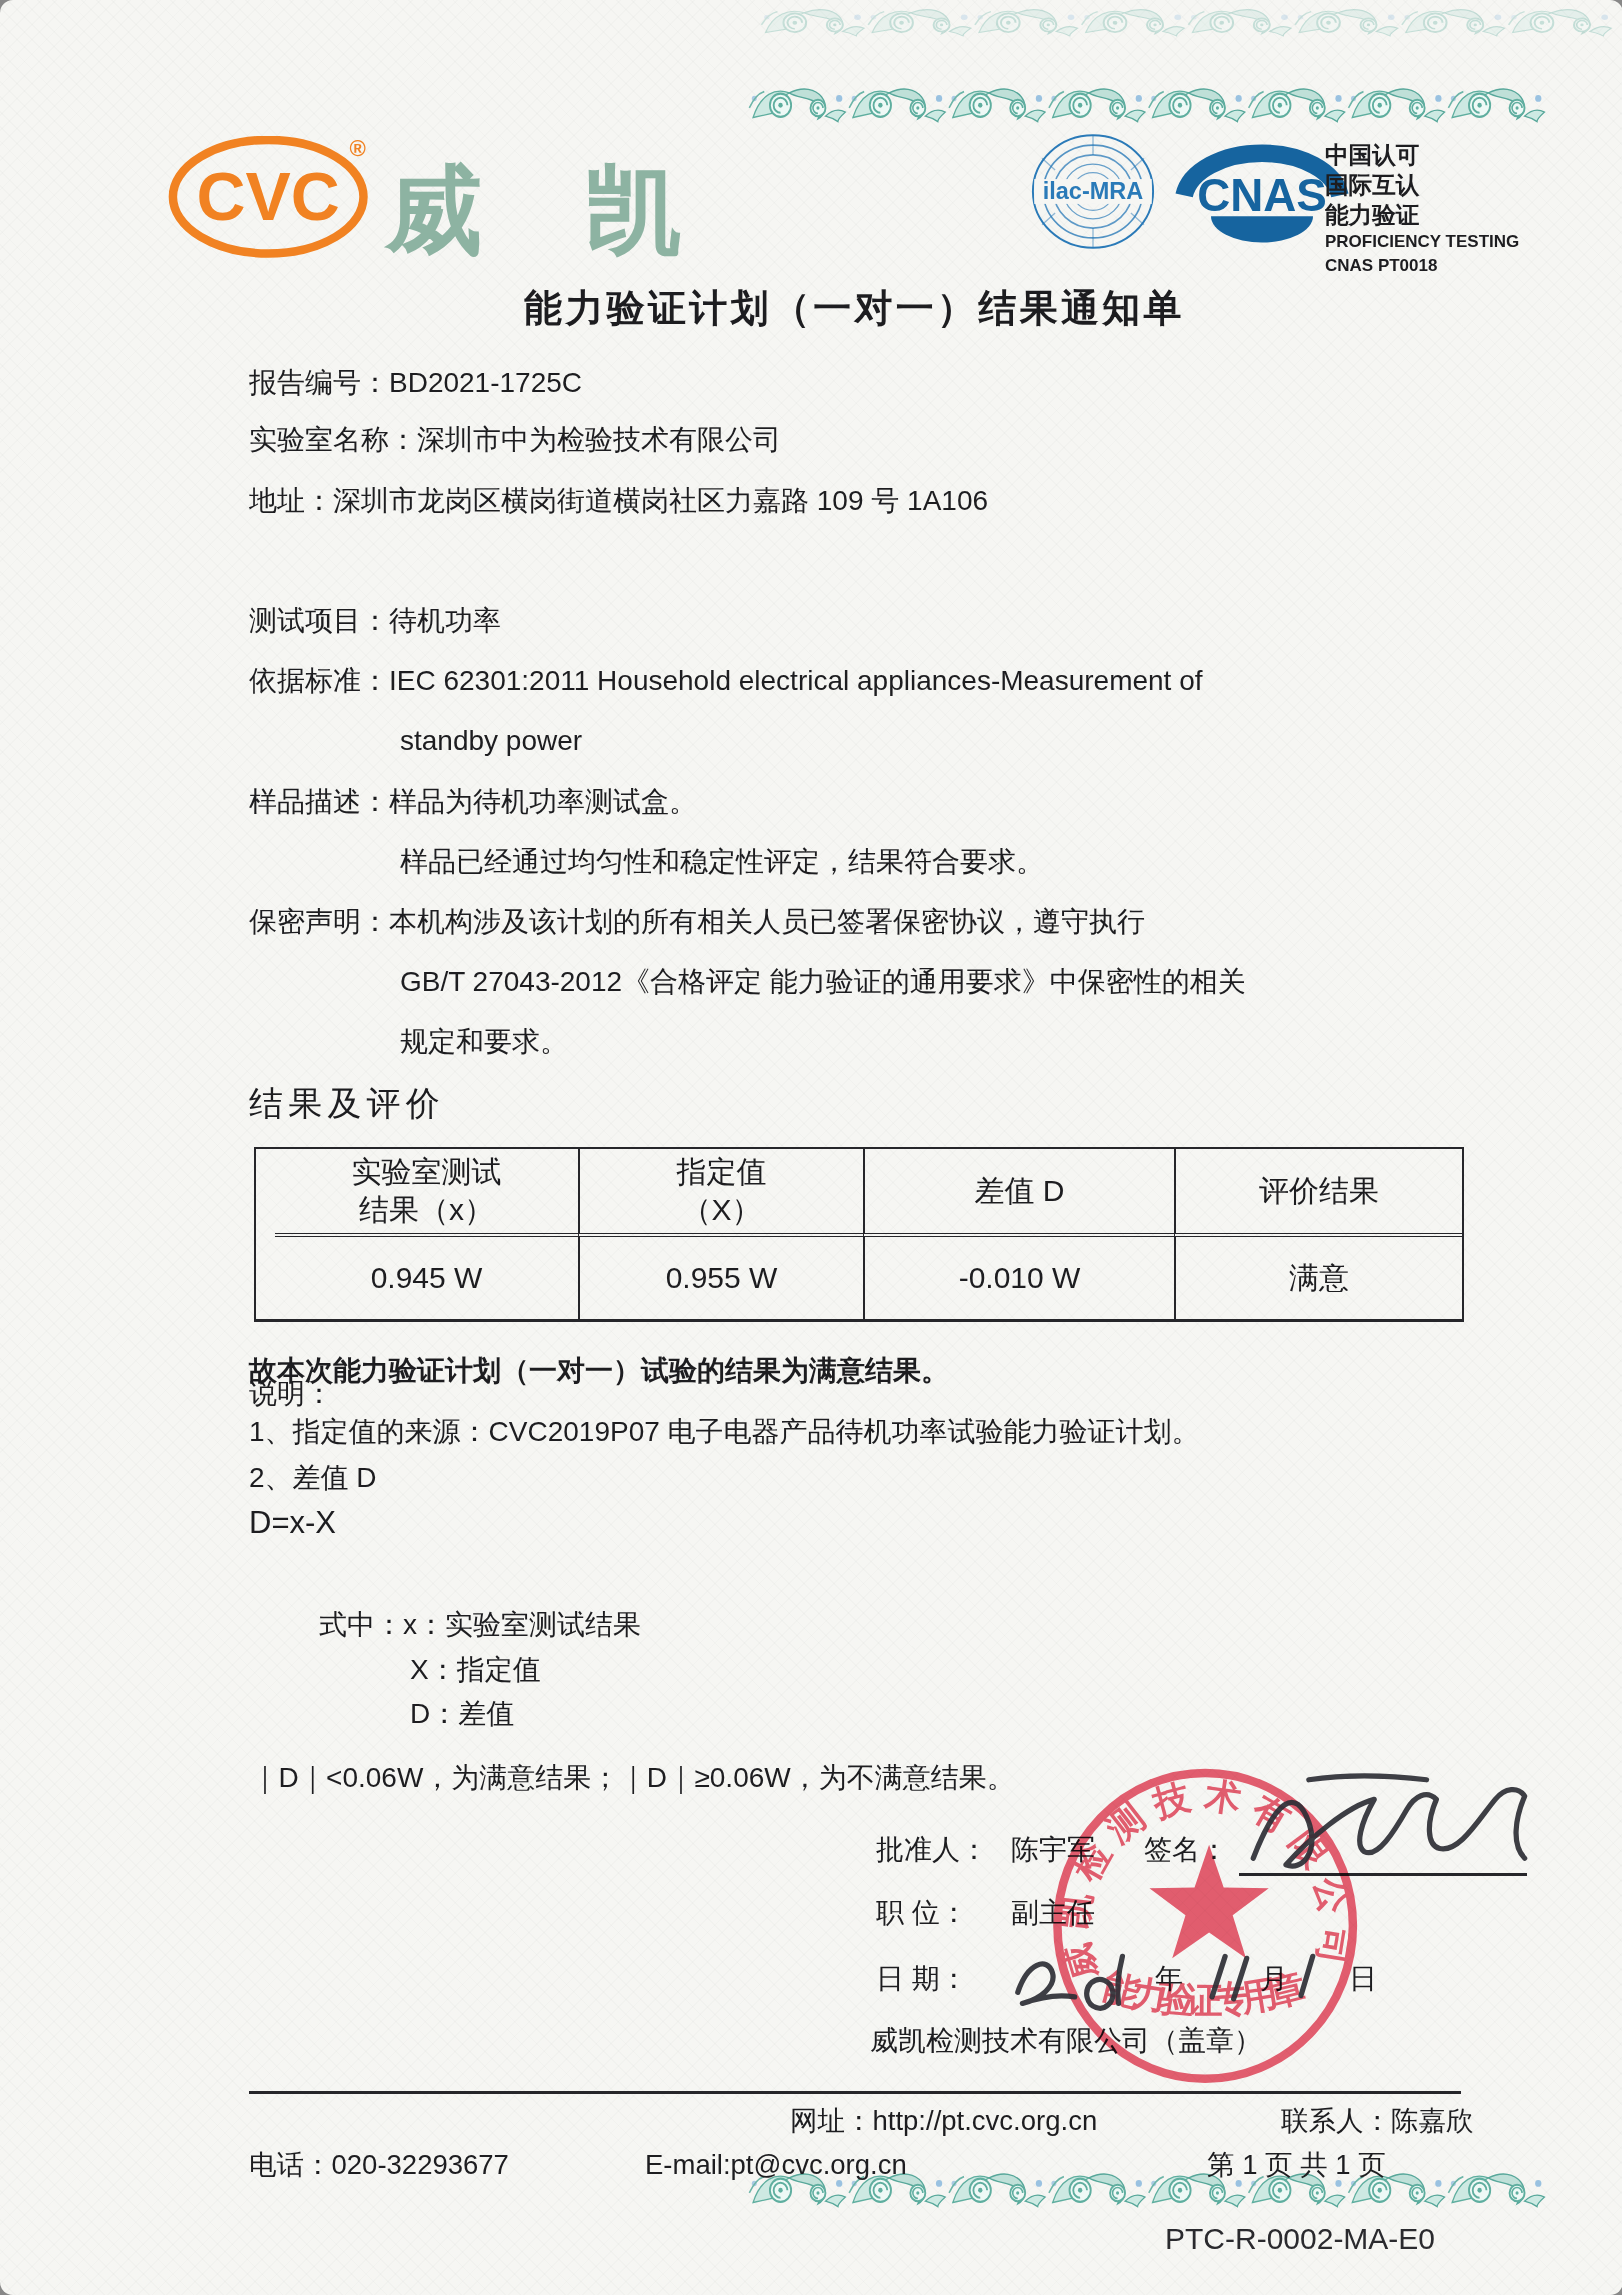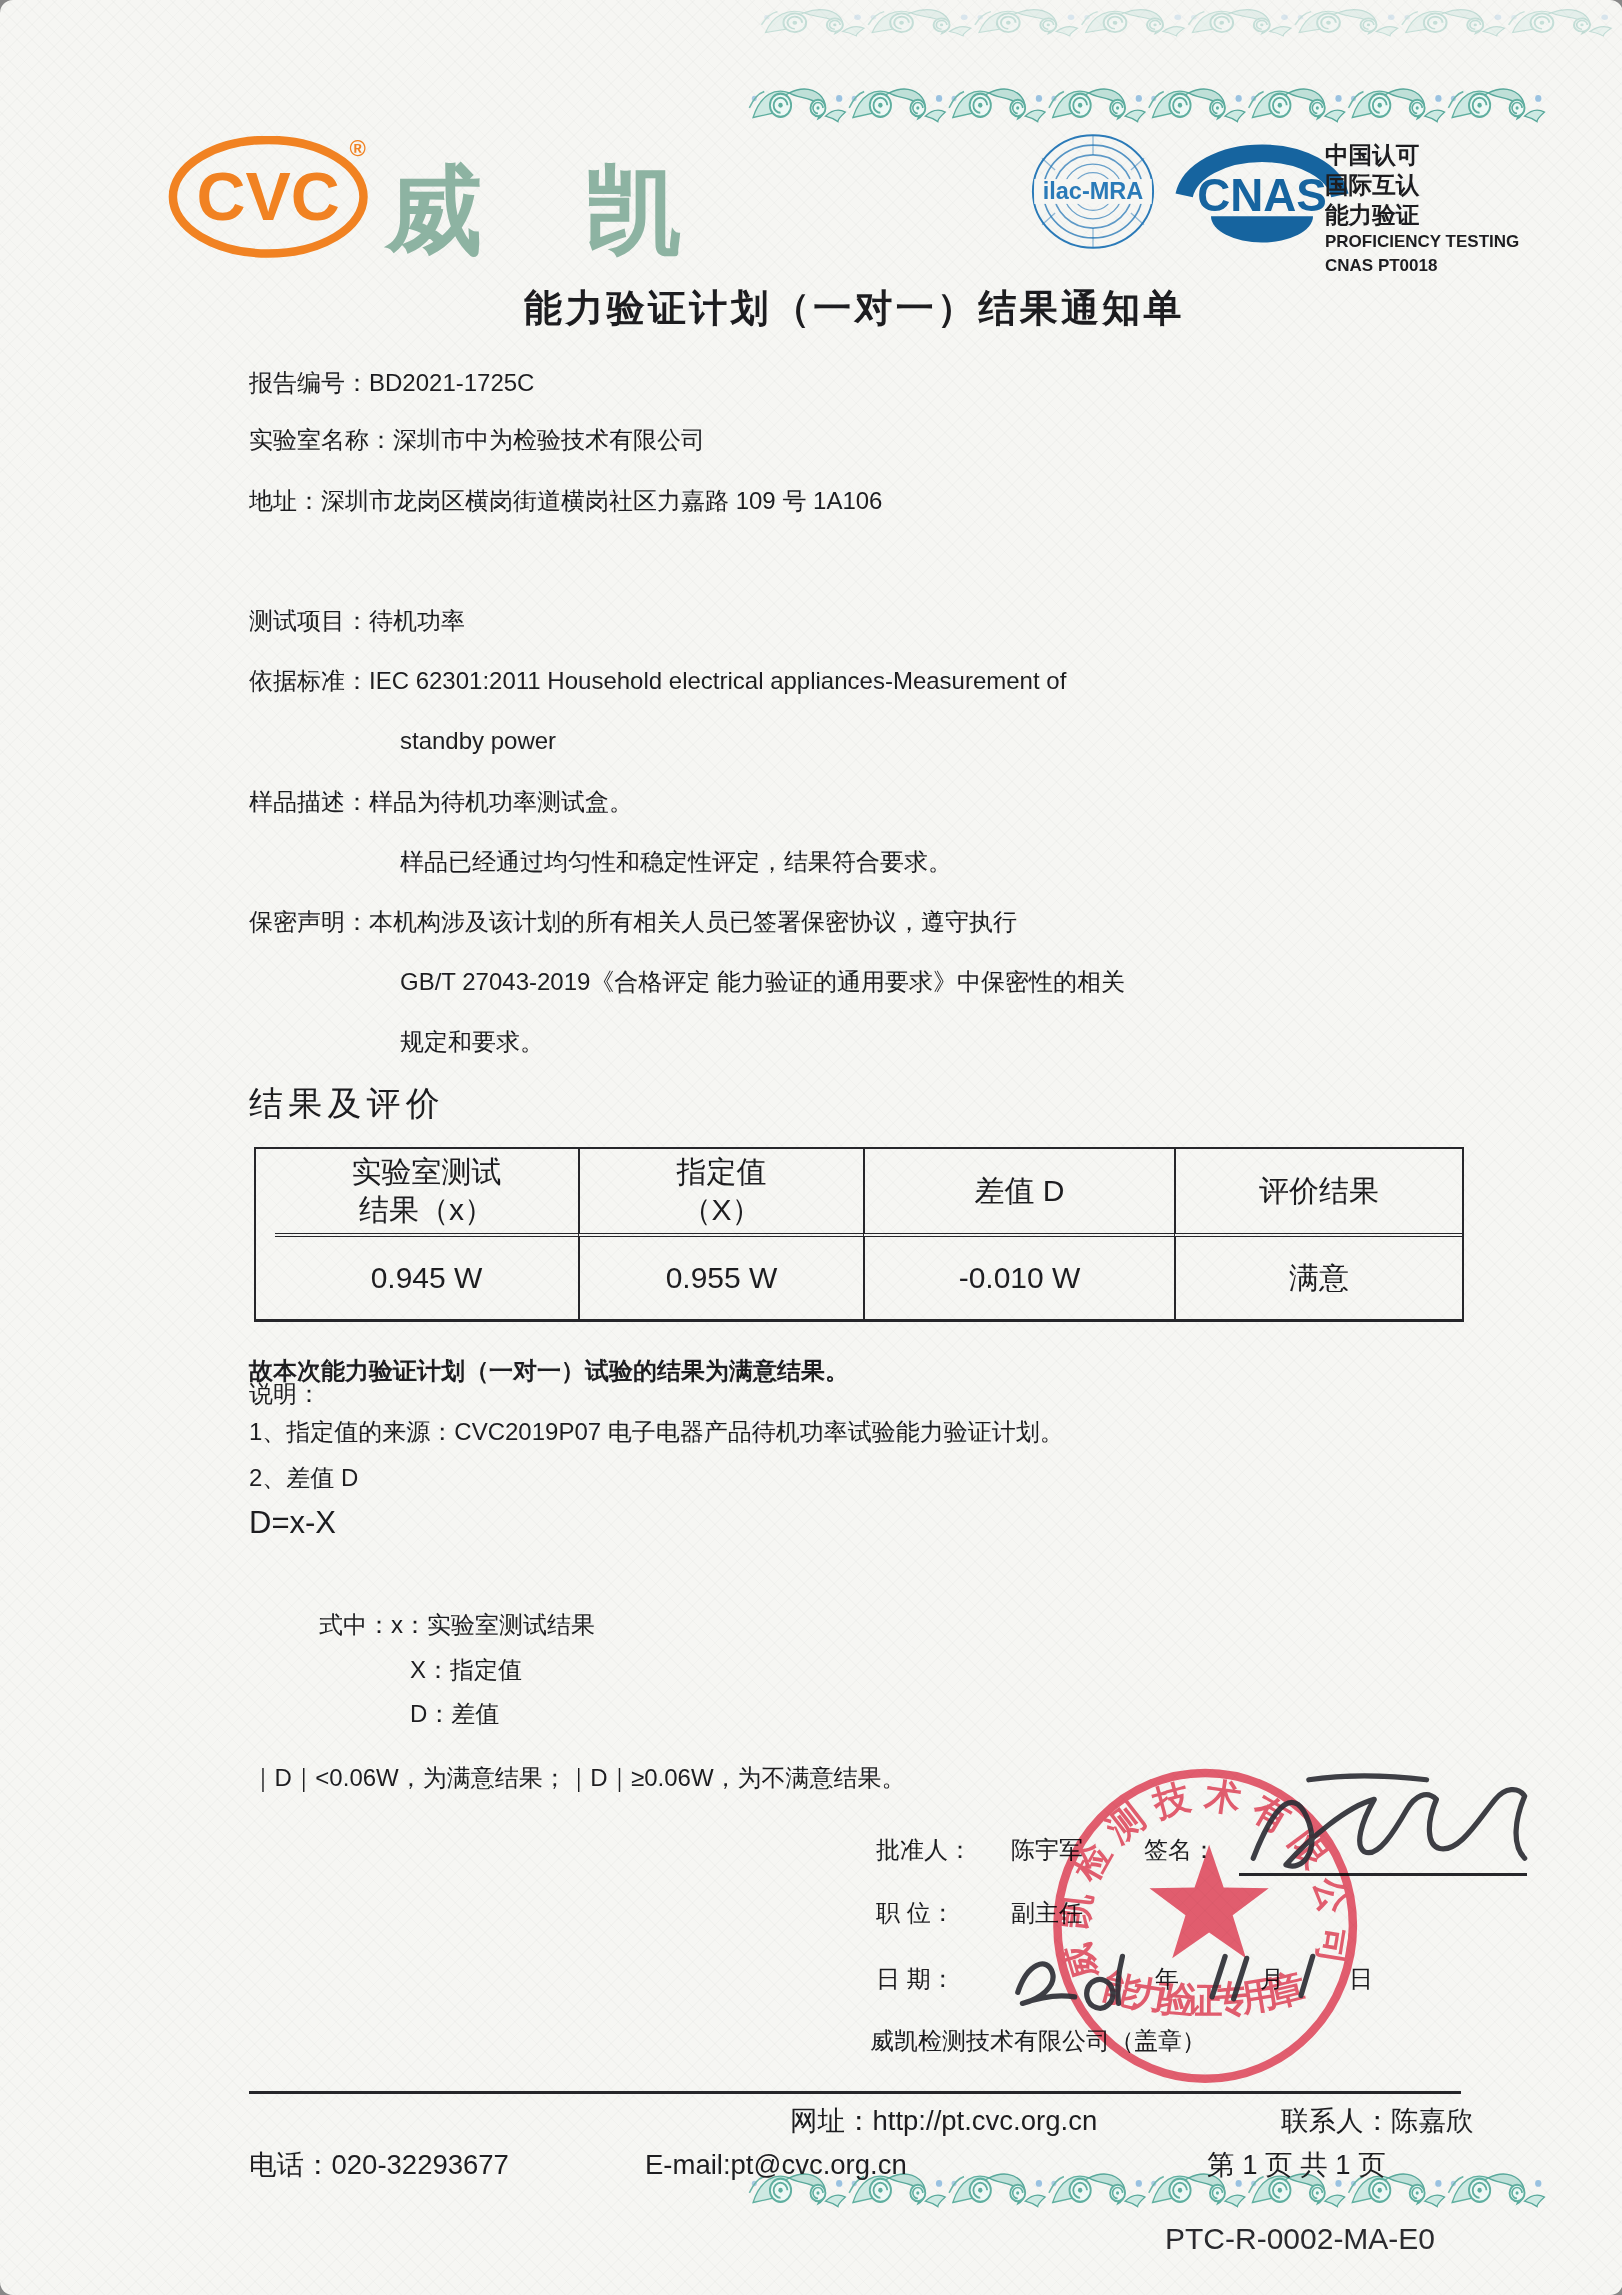--- a/index.html
+++ b/index.html
@@ -7,21 +7,21 @@
     position:relative;width:1623px;height:2295px;overflow:hidden;
     background:
       repeating-linear-gradient(45deg, rgba(120,130,125,.035) 0 1.3px, transparent 1.3px 10.5px),
       repeating-linear-gradient(-45deg, rgba(120,130,125,.03) 0 1.3px, transparent 1.3px 10.5px),
       #f6f6f3;
     font-family:"Liberation Sans","DejaVu Sans",sans-serif;
     color:#1d1d20;
     border-radius:13px;
   }
   .abs{position:absolute;}
-  .ln{position:absolute;font-size:24px;line-height:38px;white-space:nowrap;}
+  .ln{position:absolute;font-size:28px;line-height:38px;white-space:nowrap;}
   .bold{font-weight:700;margin-top:24px;}
   .title{position:absolute;left:249px;top:283px;width:1211px;text-align:center;
          font-size:38px;font-weight:700;letter-spacing:3.3px;white-space:nowrap;}
   .sect-head{position:absolute;left:249px;top:1081px;width:1211px;text-align:left;
          font-size:34px;font-weight:500;letter-spacing:5.2px;}
   .formula{position:absolute;left:249px;top:1505px;width:1211px;font-size:31px;}
   
   .rtable{position:absolute;left:254px;top:1147px;width:1206px;border:2.6px solid #26262a;
           display:grid;grid-template-columns:322px 285px 311px 1fr;background:transparent;}
   .rtable .cell{border-left:2px solid #26262a;display:flex;flex-direction:column;
@@ -204,21 +204,21 @@
 
   <div class="ln" style="left:249px;top:364px">报告编号：BD2021-1725C</div>
   <div class="ln" style="left:249px;top:421px">实验室名称：深圳市中为检验技术有限公司</div>
   <div class="ln" style="left:249px;top:482px">地址：深圳市龙岗区横岗街道横岗社区力嘉路 109 号 1A106</div>
   <div class="ln" style="left:249px;top:602px">测试项目：待机功率</div>
   <div class="ln" style="left:249px;top:662px">依据标准：IEC 62301:2011 Household electrical appliances-Measurement of</div>
   <div class="ln" style="left:400px;top:722px">standby power</div>
   <div class="ln" style="left:249px;top:783px">样品描述：样品为待机功率测试盒。</div>
   <div class="ln" style="left:249px;top:903px">保密声明：本机构涉及该计划的所有相关人员已签署保密协议，遵守执行</div>
   <div class="ln" style="left:400px;top:843px">样品已经通过均匀性和稳定性评定，结果符合要求。</div>
-  <div class="ln" style="left:400px;top:963px">GB/T 27043-2019《合格评定 能力验证的通用要求》中保密性的相关</div>
+  <div class="ln" style="left:400px;top:963px">GB/T 27043-2012《合格评定 能力验证的通用要求》中保密性的相关</div>
   <div class="ln" style="left:400px;top:1023px">规定和要求。</div>
 
   <div class="sect-head">结果及评价</div>
 
   <div class="rtable">
     <div class="cell head c0">
       <span>实验室测试</span>
       <span>结果（x）</span>
     </div>
     <div class="cell head">

